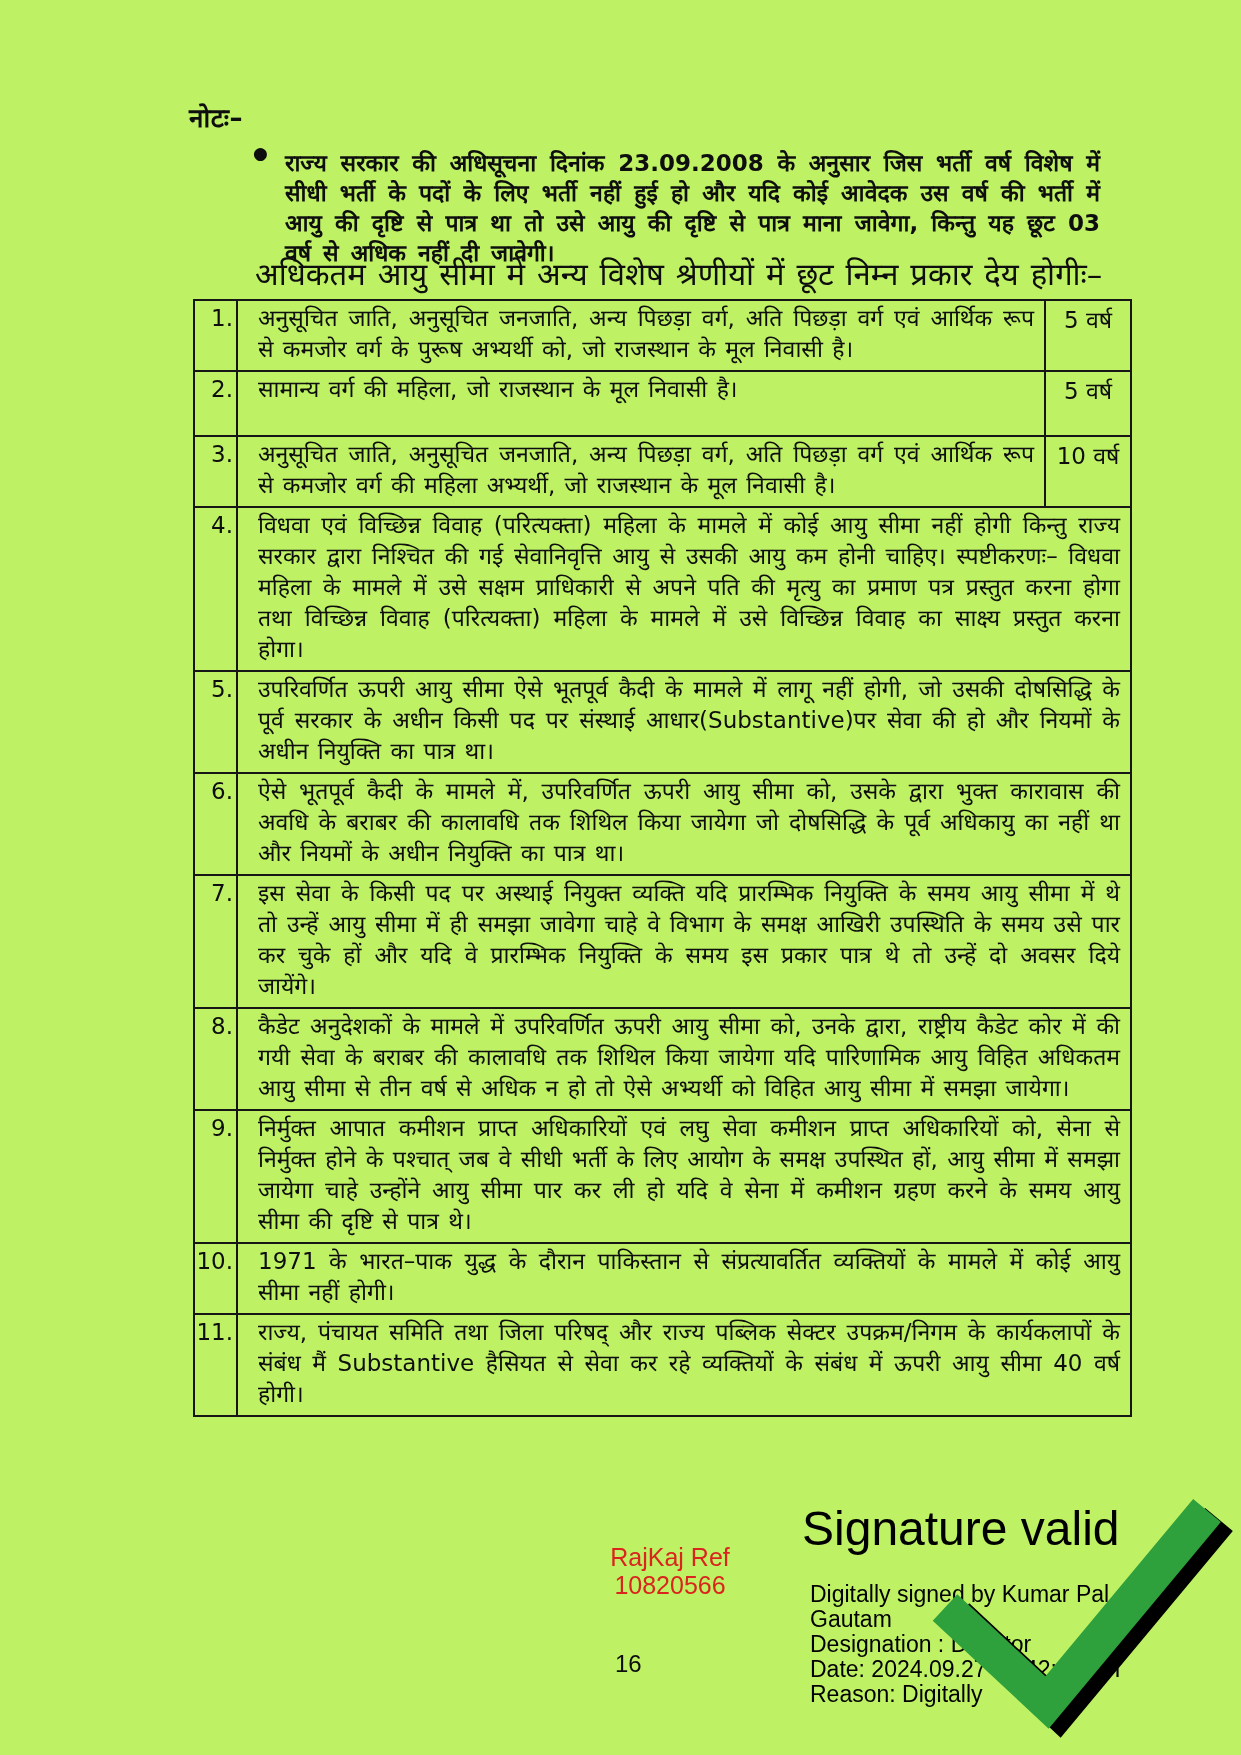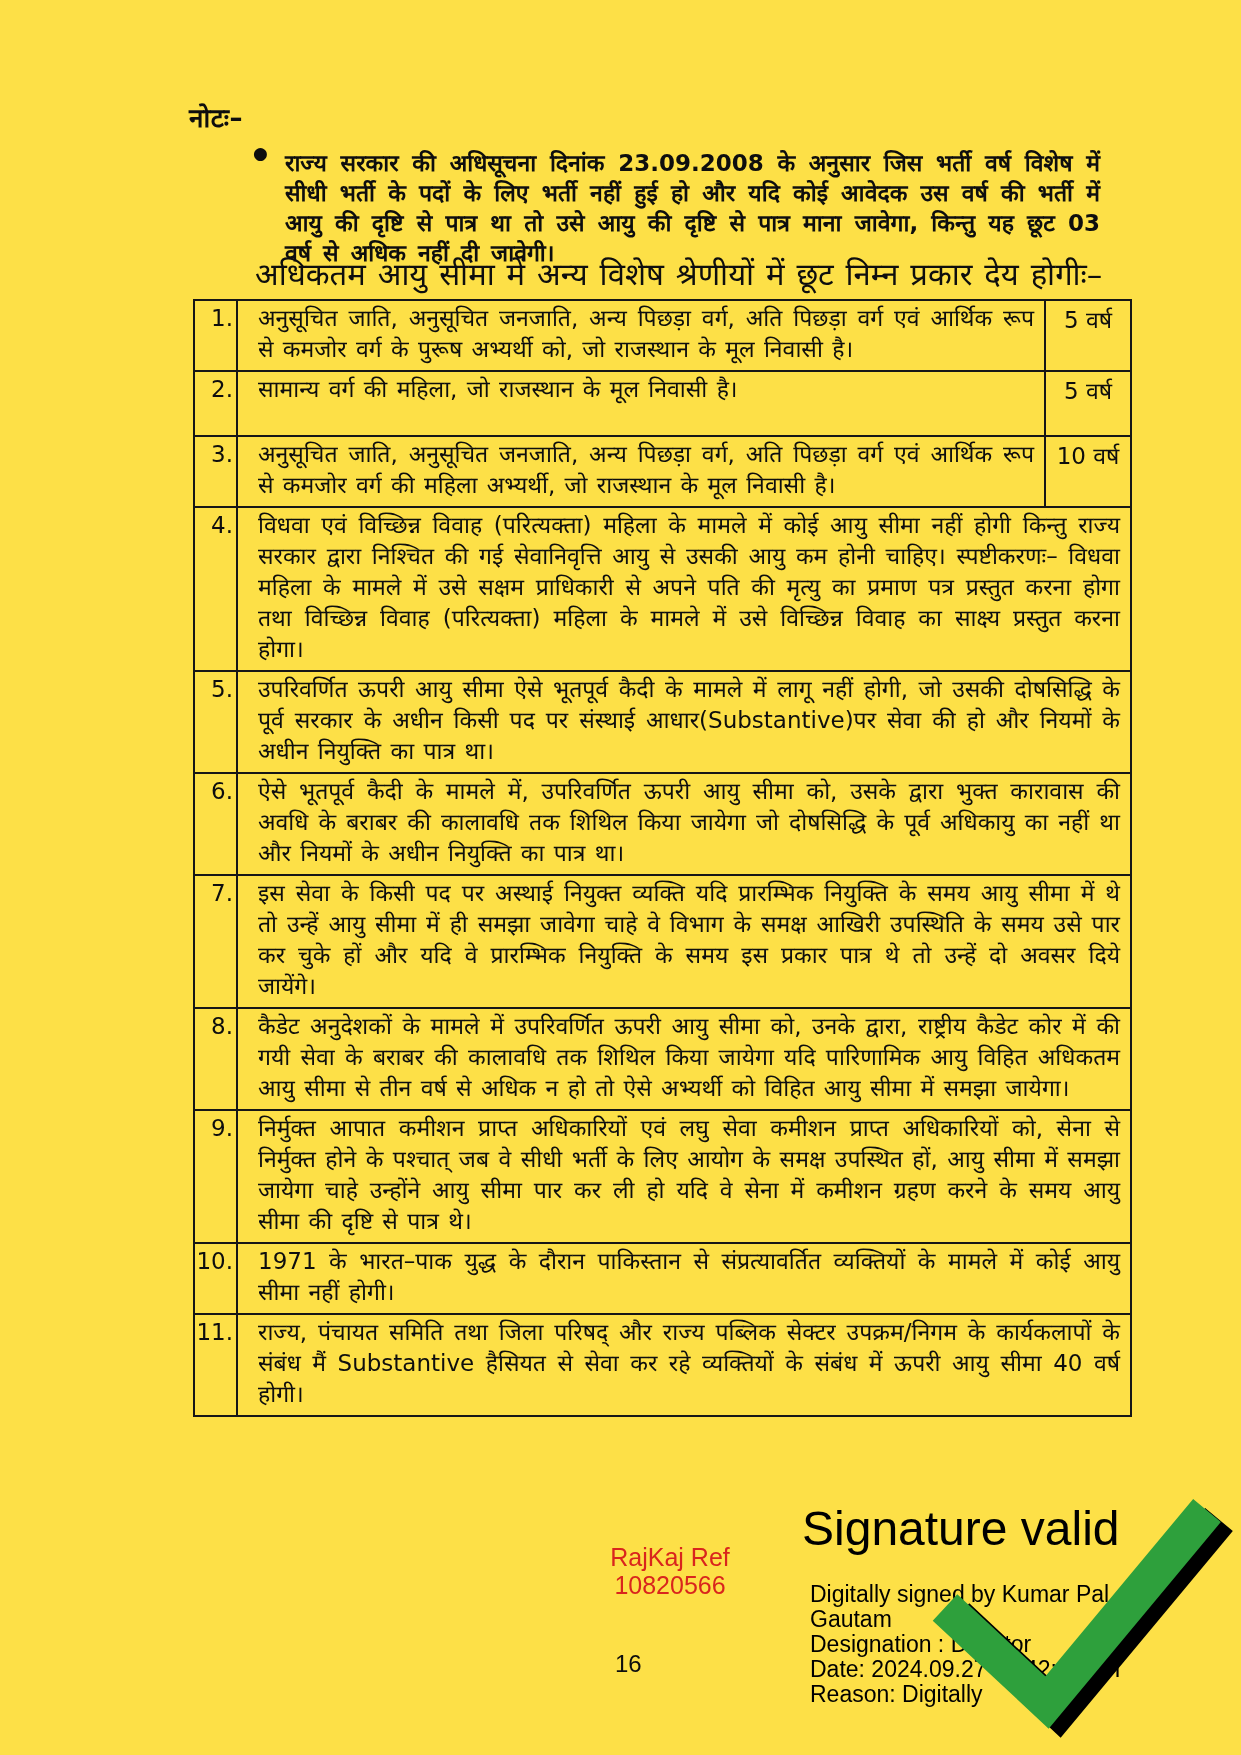--- a/index.html
+++ b/index.html
@@ -1,17 +1,17 @@
 <!DOCTYPE html>
 <html><head>
 <meta charset="utf-8">
 <style>
   html,body{margin:0;padding:0;background:#9a9a9a;}
   .page{
-    position:relative;width:1241px;height:1755px;background:#fde047;
+    position:relative;width:1241px;height:1755px;background:#bef264;
     font-family:"DejaVu Sans","Liberation Sans",sans-serif;color:#0e0e0e;
     overflow:hidden;margin:0 auto;
   }
   .note-heading{position:absolute;left:189px;top:99px;font-size:26px;font-weight:700;letter-spacing:0.5px;}
   .bullet-dot{position:absolute;left:253px;top:143px;font-size:17px;}
   .bullet-para{
     position:absolute;left:285px;top:135px;width:815px;
     font-size:23px;line-height:30px;font-weight:600;text-align:justify;word-spacing:4px;margin-top:13px;
   }
   .subheading{position:absolute;left:255px;top:252px;font-size:31px;font-weight:400;word-spacing:2px;}

